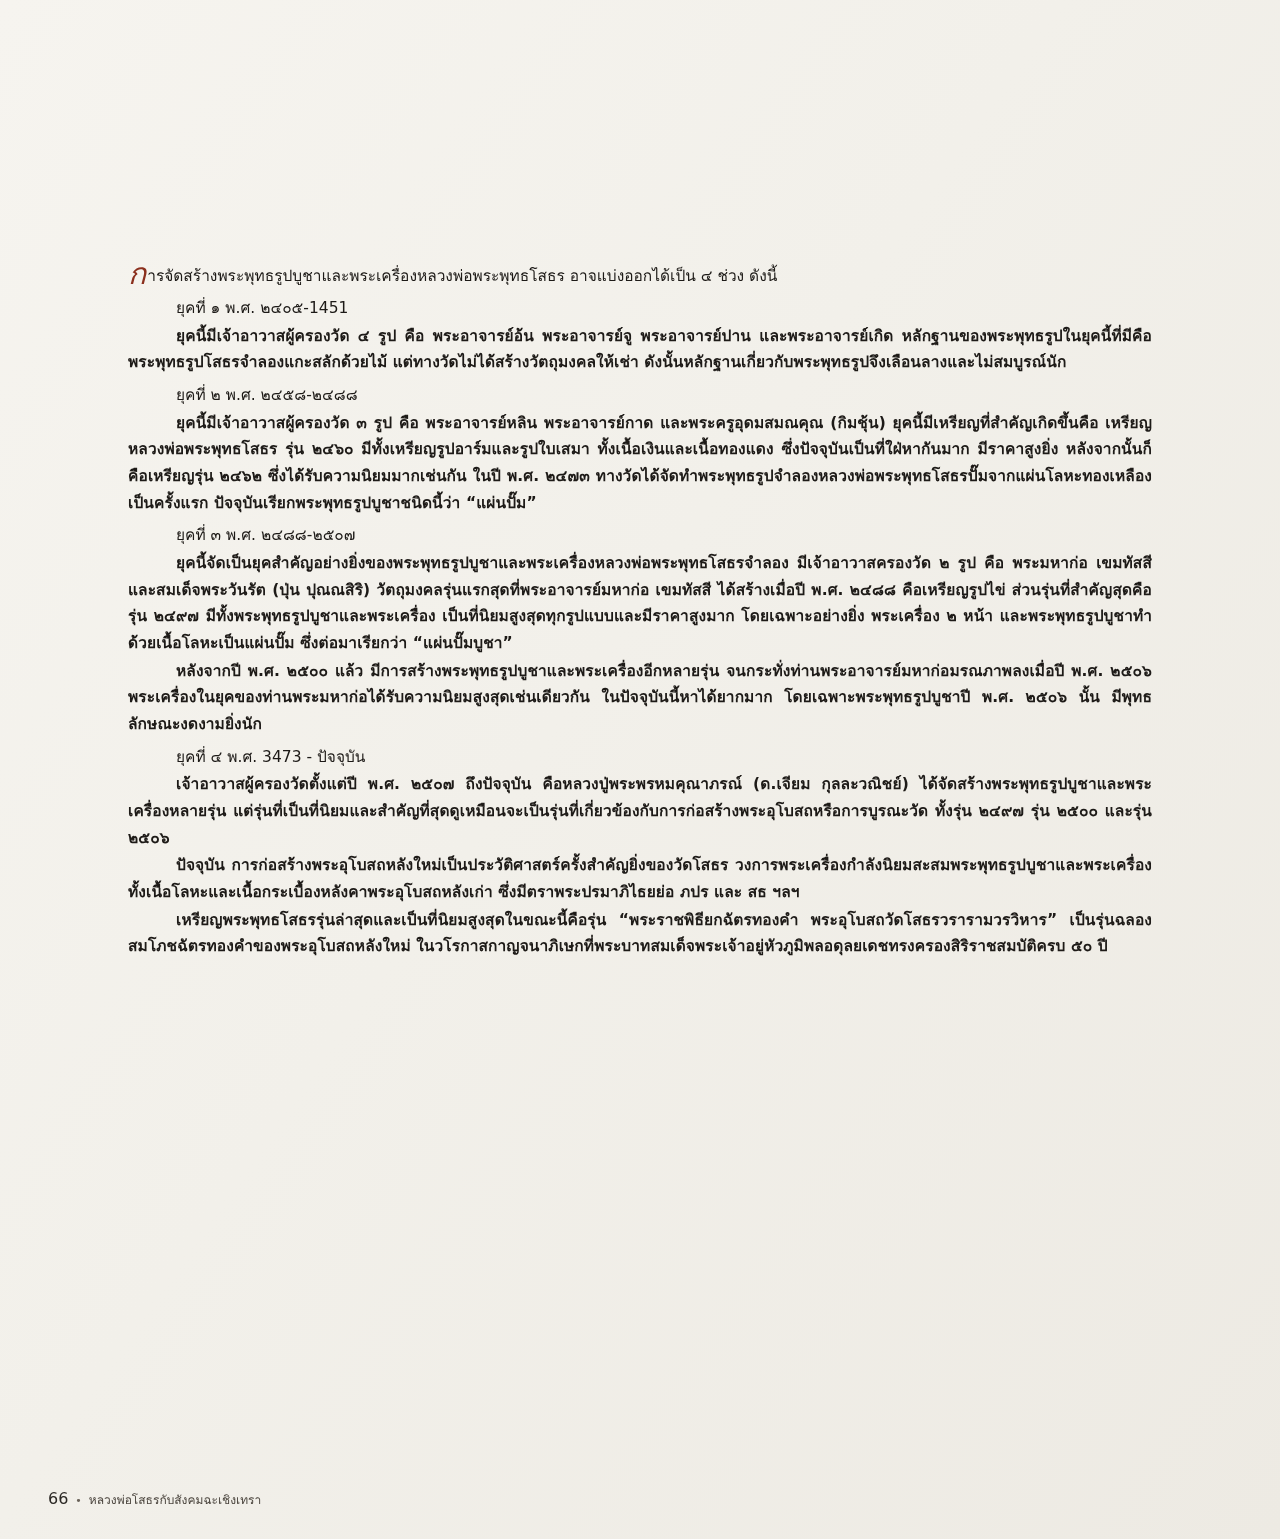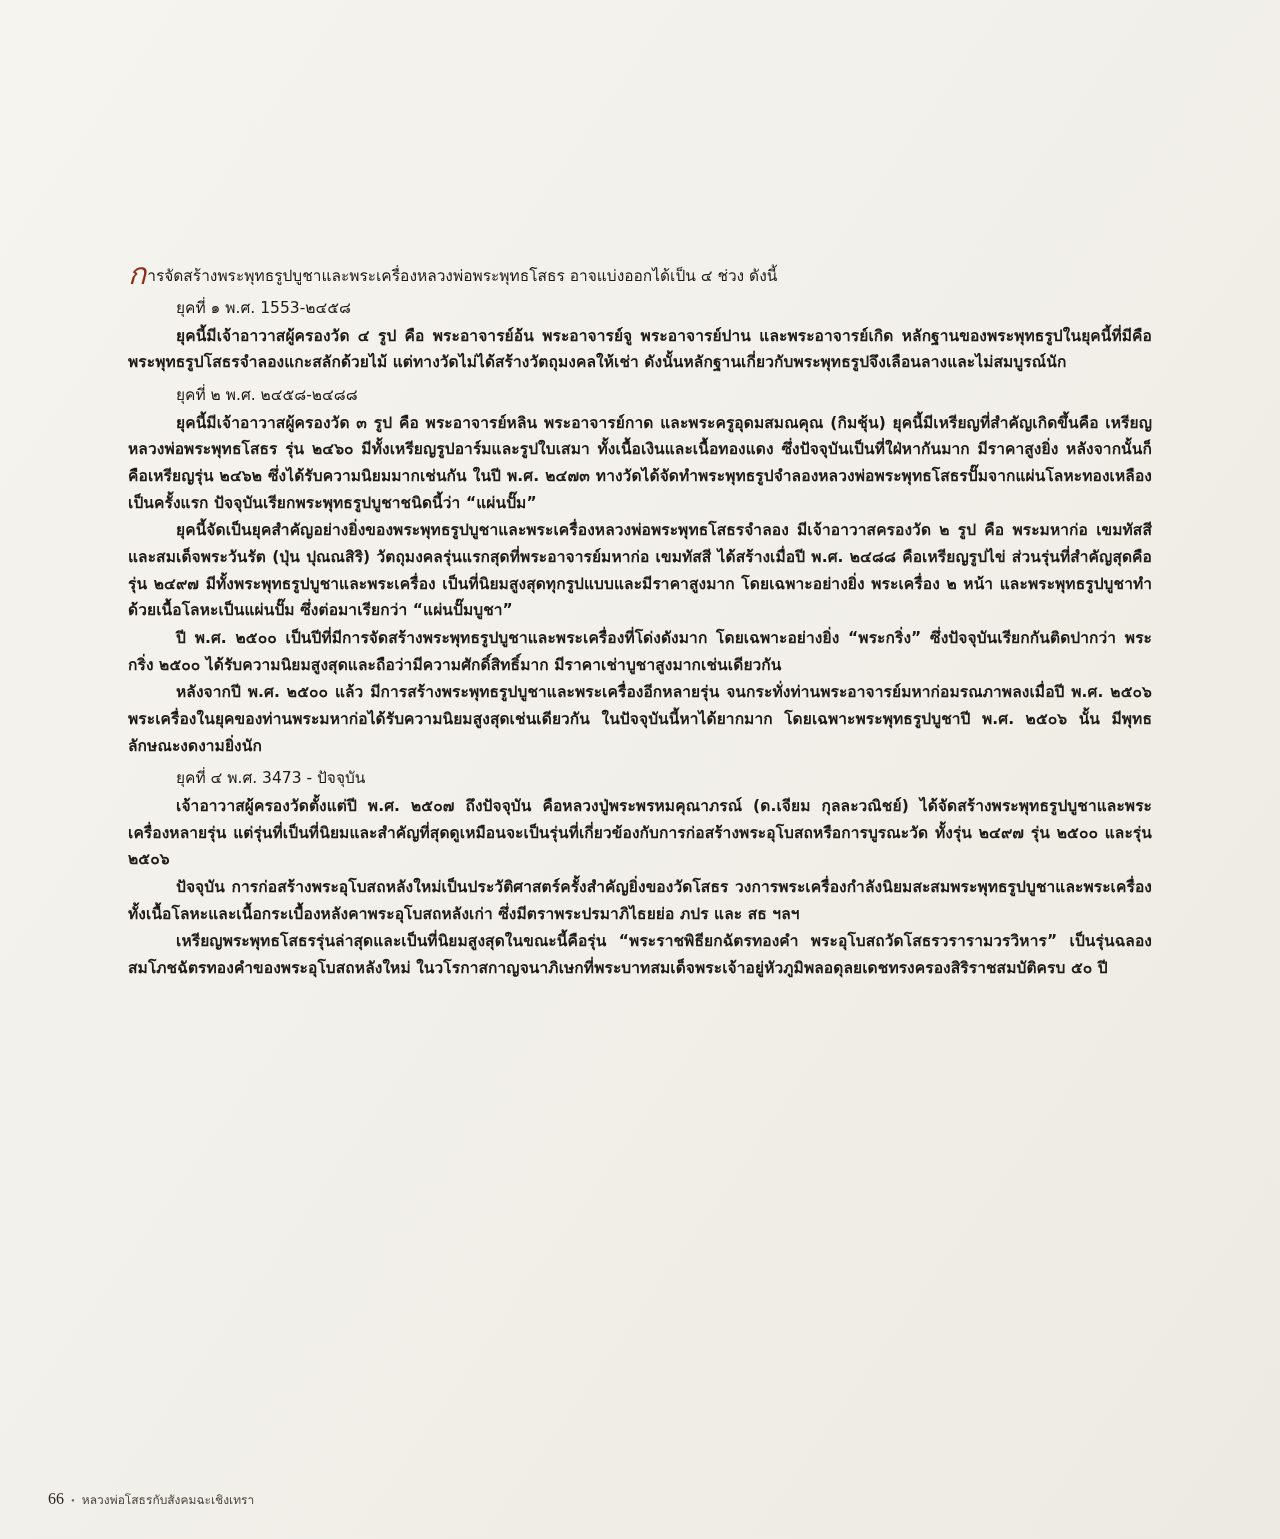--- a/index.html
+++ b/index.html
@@ -65,21 +65,20 @@
   }
   .footer {
     position: absolute;
     left: 48px;
     bottom: 30px;
     font-size: 13px;
     color: #3a3631;
     display: flex;
     align-items: baseline;
     gap: 7px;
-    font-family: Liberation Serif, serif;
   }
   .footer .pagenum {
     font-size: 16px;
     color: #2b2824;
   }
   .footer .dot {
     font-size: 11px;
     color: #6b635a;
   }
   .footer .label {
@@ -88,28 +87,28 @@
   }
 </style>
 </head>
 <body>
 
 <div class="page">
   <div class="content">
 
     <p class="drop-line"><span class="dropcap">ก</span><span>ารจัดสร้างพระพุทธรูปบูชาและพระเครื่องหลวงพ่อพระพุทธโสธร อาจแบ่งออกได้เป็น ๔ ช่วง ดังนี้</span></p>
 
-    <p class="heading">ยุคที่ ๑ พ.ศ. 1553-๒๔๕๘</p>
+    <p class="heading">ยุคที่ ๑ พ.ศ. ๒๔๐๕-1451</p>
     <p class="para">ยุคนี้มีเจ้าอาวาสผู้ครองวัด ๔ รูป คือ พระอาจารย์อ้น พระอาจารย์จู พระอาจารย์ปาน และพระอาจารย์เกิด หลักฐานของพระพุทธรูปในยุคนี้ที่มีคือพระพุทธรูปโสธรจำลองแกะสลักด้วยไม้  แต่ทางวัดไม่ได้สร้างวัตถุมงคลให้เช่า  ดังนั้นหลักฐานเกี่ยวกับพระพุทธรูปจึงเลือนลางและไม่สมบูรณ์นัก</p>
 
     <p class="heading">ยุคที่ ๒ พ.ศ. ๒๔๕๘-๒๔๘๘</p>
     <p class="para">ยุคนี้มีเจ้าอาวาสผู้ครองวัด ๓ รูป คือ พระอาจารย์หลิน พระอาจารย์กาด และพระครูอุดมสมณคุณ (กิมชุ้น) ยุคนี้มีเหรียญที่สำคัญเกิดขึ้นคือ เหรียญหลวงพ่อพระพุทธโสธร รุ่น ๒๔๖๐ มีทั้งเหรียญรูปอาร์มและรูปใบเสมา ทั้งเนื้อเงินและเนื้อทองแดง ซึ่งปัจจุบันเป็นที่ใฝ่หากันมาก มีราคาสูงยิ่ง หลังจากนั้นก็คือเหรียญรุ่น ๒๔๖๒ ซึ่งได้รับความนิยมมากเช่นกัน ในปี พ.ศ. ๒๔๗๓ ทางวัดได้จัดทำพระพุทธรูปจำลองหลวงพ่อพระพุทธโสธรปั๊มจากแผ่นโลหะทองเหลืองเป็นครั้งแรก ปัจจุบันเรียกพระพุทธรูปบูชาชนิดนี้ว่า “แผ่นปั๊ม”</p>
 
+    <p class="heading">ยุคที่ ๓ พ.ศ. ๒๔๘๘-๒๕๐๗</p>
     <p class="para">ยุคนี้จัดเป็นยุคสำคัญอย่างยิ่งของพระพุทธรูปบูชาและพระเครื่องหลวงพ่อพระพุทธโสธรจำลอง มีเจ้าอาวาสครองวัด ๒ รูป คือ พระมหาก่อ เขมทัสสี และสมเด็จพระวันรัต (ปุ่น ปุณณสิริ) วัตถุมงคลรุ่นแรกสุดที่พระอาจารย์มหาก่อ เขมทัสสี ได้สร้างเมื่อปี พ.ศ. ๒๔๘๘ คือเหรียญรูปไข่ ส่วนรุ่นที่สำคัญสุดคือ รุ่น ๒๔๙๗ มีทั้งพระพุทธรูปบูชาและพระเครื่อง เป็นที่นิยมสูงสุดทุกรูปแบบและมีราคาสูงมาก โดยเฉพาะอย่างยิ่ง พระเครื่อง ๒ หน้า และพระพุทธรูปบูชาทำด้วยเนื้อโลหะเป็นแผ่นปั๊ม ซึ่งต่อมาเรียกว่า “แผ่นปั๊มบูชา”</p>
-    <p class="para">ปี พ.ศ. ๒๕๐๐ เป็นปีที่มีการจัดสร้างพระพุทธรูปบูชาและพระเครื่องที่โด่งดังมาก โดยเฉพาะอย่างยิ่ง “พระกริ่ง” ซึ่งปัจจุบันเรียกกันติดปากว่า พระกริ่ง ๒๕๐๐ ได้รับความนิยมสูงสุดและถือว่ามีความศักดิ์สิทธิ์มาก มีราคาเช่าบูชาสูงมากเช่นเดียวกัน</p>
     <p class="para">หลังจากปี พ.ศ. ๒๕๐๐ แล้ว มีการสร้างพระพุทธรูปบูชาและพระเครื่องอีกหลายรุ่น จนกระทั่งท่านพระอาจารย์มหาก่อมรณภาพลงเมื่อปี พ.ศ. ๒๕๐๖ พระเครื่องในยุคของท่านพระมหาก่อได้รับความนิยมสูงสุดเช่นเดียวกัน  ในปัจจุบันนี้หาได้ยากมาก โดยเฉพาะพระพุทธรูปบูชาปี พ.ศ. ๒๕๐๖ นั้น มีพุทธลักษณะงดงามยิ่งนัก</p>
 
     <p class="heading">ยุคที่ ๔ พ.ศ. 3473 - ปัจจุบัน</p>
     <p class="para">เจ้าอาวาสผู้ครองวัดตั้งแต่ปี พ.ศ. ๒๕๐๗ ถึงปัจจุบัน คือหลวงปู่พระพรหมคุณาภรณ์ (ด.เจียม  กุลละวณิชย์) ได้จัดสร้างพระพุทธรูปบูชาและพระเครื่องหลายรุ่น  แต่รุ่นที่เป็นที่นิยมและสำคัญที่สุดดูเหมือนจะเป็นรุ่นที่เกี่ยวข้องกับการก่อสร้างพระอุโบสถหรือการบูรณะวัด ทั้งรุ่น ๒๔๙๗ รุ่น ๒๕๐๐ และรุ่น ๒๕๐๖</p>
     <p class="para">ปัจจุบัน การก่อสร้างพระอุโบสถหลังใหม่เป็นประวัติศาสตร์ครั้งสำคัญยิ่งของวัดโสธร  วงการพระเครื่องกำลังนิยมสะสมพระพุทธรูปบูชาและพระเครื่อง ทั้งเนื้อโลหะและเนื้อกระเบื้องหลังคาพระอุโบสถหลังเก่า ซึ่งมีตราพระปรมาภิไธยย่อ ภปร และ สธ ฯลฯ</p>
     <p class="para">เหรียญพระพุทธโสธรรุ่นล่าสุดและเป็นที่นิยมสูงสุดในขณะนี้คือรุ่น “พระราชพิธียกฉัตรทองคำ  พระอุโบสถวัดโสธรวรารามวรวิหาร” เป็นรุ่นฉลองสมโภชฉัตรทองคำของพระอุโบสถหลังใหม่  ในวโรกาสกาญจนาภิเษกที่พระบาทสมเด็จพระเจ้าอยู่หัวภูมิพลอดุลยเดชทรงครองสิริราชสมบัติครบ ๕๐ ปี</p>
 
   </div>
 
   <div class="footer">

